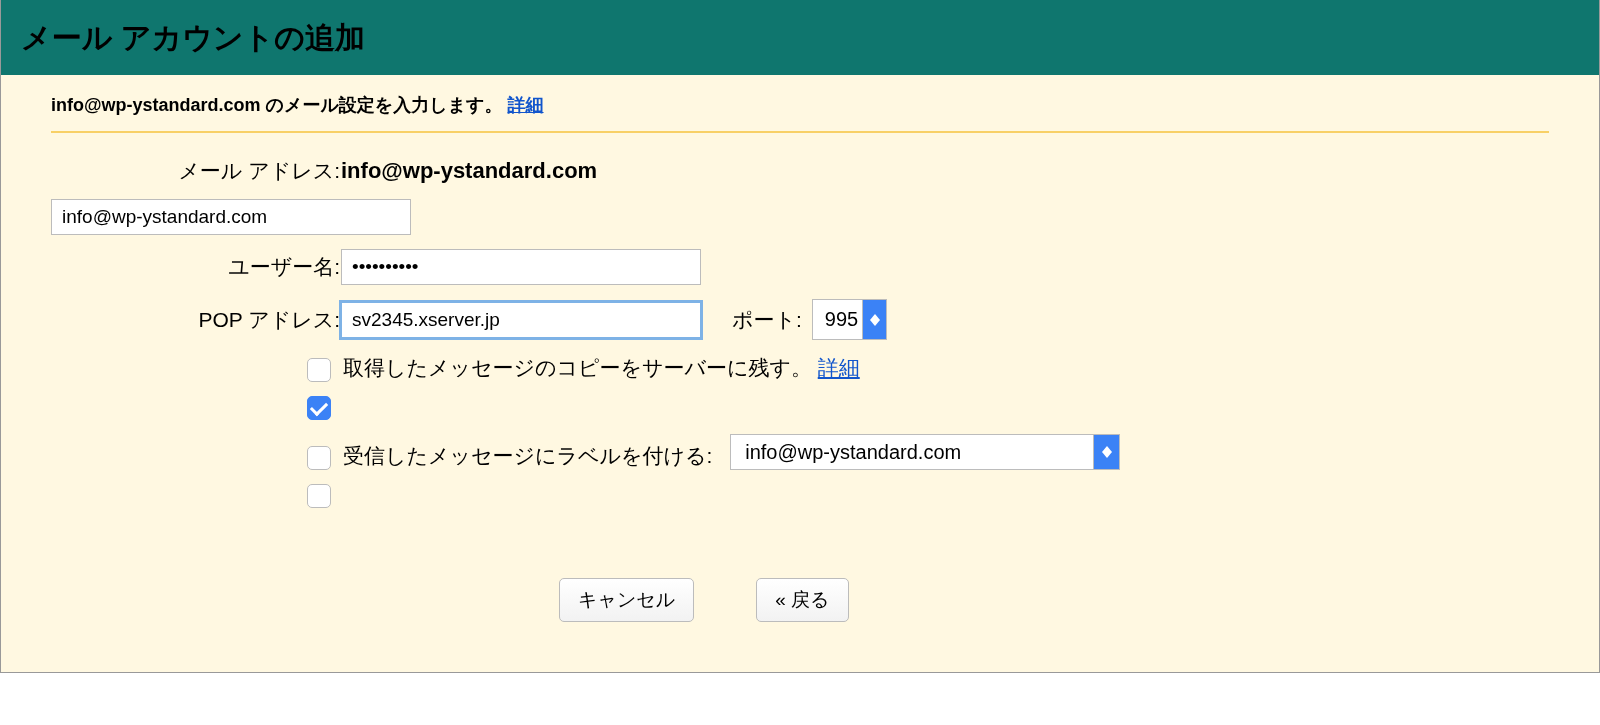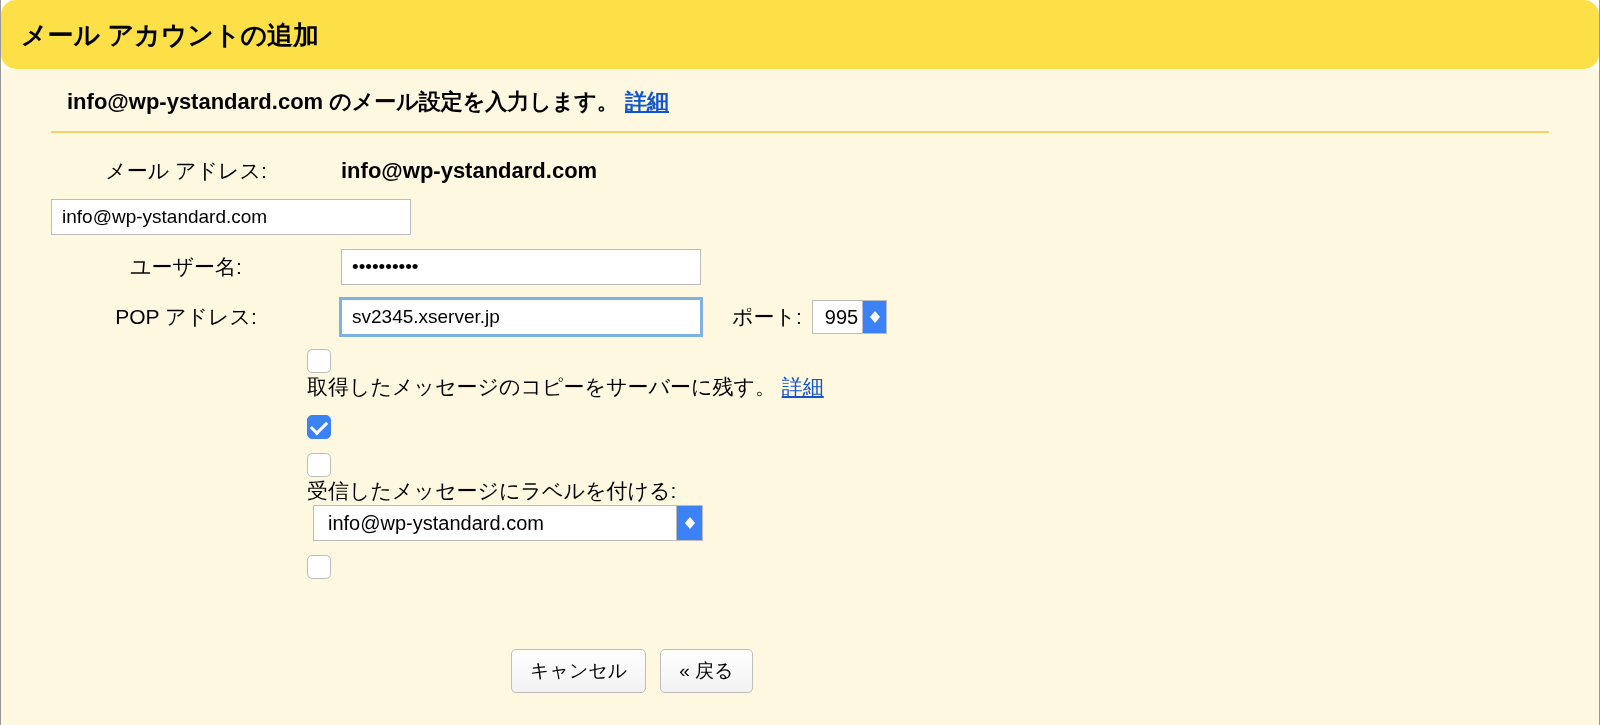--- a/index.html
+++ b/index.html
@@ -10,60 +10,58 @@
     background: #fff;
     width: 1600px;
   }
   .outer {
     border: 1px solid #999;
     border-top: none;
     margin: 0;
     width: 1600px;
   }
   .header {
-    background: #fde047;
-    color: #000;
-    font-size: 26px;
+    background: #0f766e;
+    color: #000;
+    font-size: 30px;
     font-weight: bold;
     padding: 18px 20px 16px 20px;
-    border-radius: 15px;
   }
   .content {
     background: #fff8e1;
     padding: 18px 50px 50px 50px;
   }
   .subhead {
-    font-size: 22px;
+    font-size: 18px;
     font-weight: bold;
     color: #000;
     margin-bottom: 14px;
-    margin-left: 16px;
   }
   .subhead a {
     color: #1155cc;
     text-decoration: underline;
     font-weight: bold;
   }
   hr.divider {
     border: none;
     border-top: 2px solid #f8d066;
     margin: 0 0 24px 0;
   }
   .form-row {
     display: flex;
     align-items: center;
     margin-bottom: 14px;
   }
   .form-label {
     width: 290px;
     min-width: 290px;
-    text-align: center;
+    text-align: right;
     font-size: 21px;
     color: #000;
-    padding-right: 20px;
+    padding-right: 1px;
   }
   .form-value {
     display: flex;
     align-items: center;
     gap: 10px;
   }
   .email-display {
     font-size: 22px;
     font-weight: bold;
     color: #000;
@@ -85,46 +83,46 @@
     font-size: 21px;
     color: #000;
     margin-left: 21px;
   }
   .select {
     display: inline-flex;
     align-items: center;
     border: 1px solid #bcbcbc;
     background: #fff;
     font-size: 20px;
-    height: 34px;
+    height: 41px;
     padding: 0 28px 0 12px;
     position: relative;
   }
   .select .arrows {
     position: absolute;
     right: 0;
     top: 0;
     width: 24px;
     height: 100%;
     background: #3b82f6;
     display: flex;
     flex-direction: column;
     align-items: center;
     justify-content: center;
     border-left: 1px solid #bcbcbc;
   }
   .select .arrows svg { display: block; }
   .check-row {
     display: flex;
-    align-items: flex-start;
+    align-items: flex-end;
+    gap: 12px;
     margin-left: 256px;
     margin-bottom: 14px;
     font-size: 21px;
     color: #000;
-    flex-direction: column;
   }
   .check-row a {
     color: #1155cc;
     text-decoration: underline;
   }
   .chk {
     width: 24px;
     height: 24px;
     border: 1px solid #bcbcbc;
     border-radius: 5px;
@@ -181,20 +179,21 @@
     width: fit-content;
   }
   .btn {
     border: 1px solid #bcbcbc;
     border-radius: 5px;
     background: linear-gradient(#ffffff,#f2f2f2);
     font-size: 19px;
     padding: 8px 18px;
     color: #000;
     cursor: pointer;
+    margin-left: 48px;
   }
 </style>
 </head>
 <body>
 
 <div class="outer">
   <div class="header">メール アカウントの追加</div>
 
   <div class="content">
 

